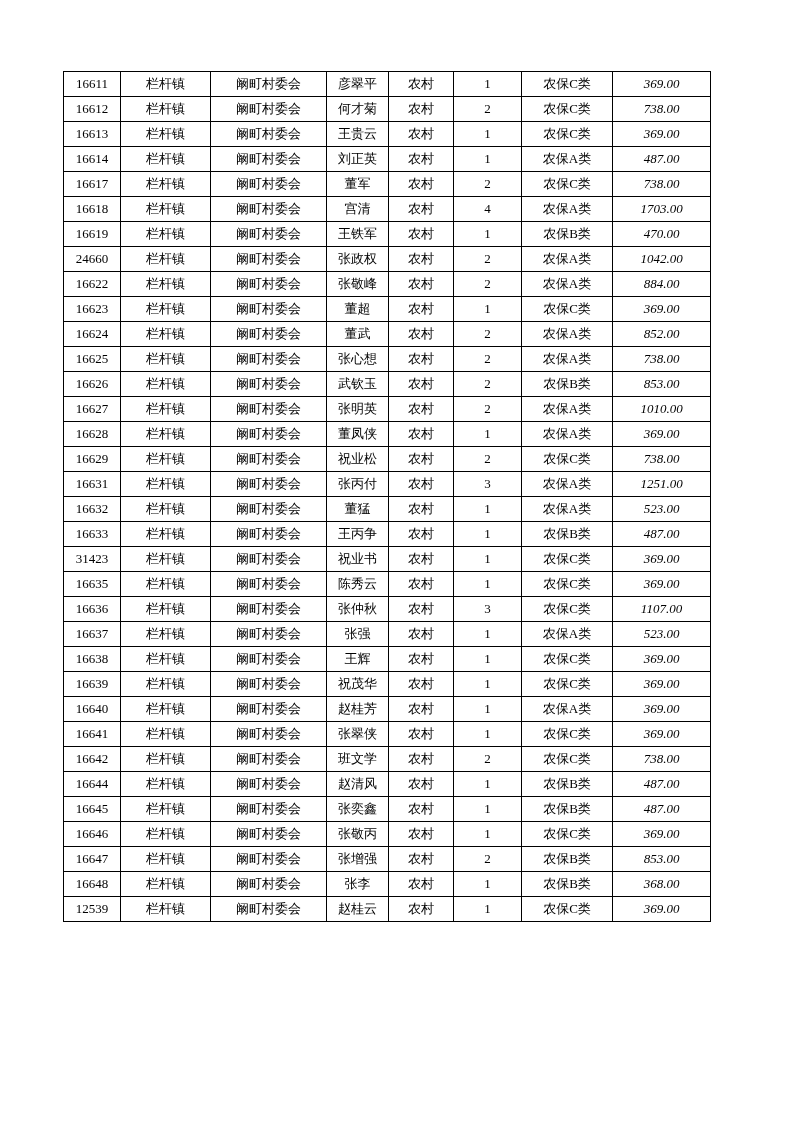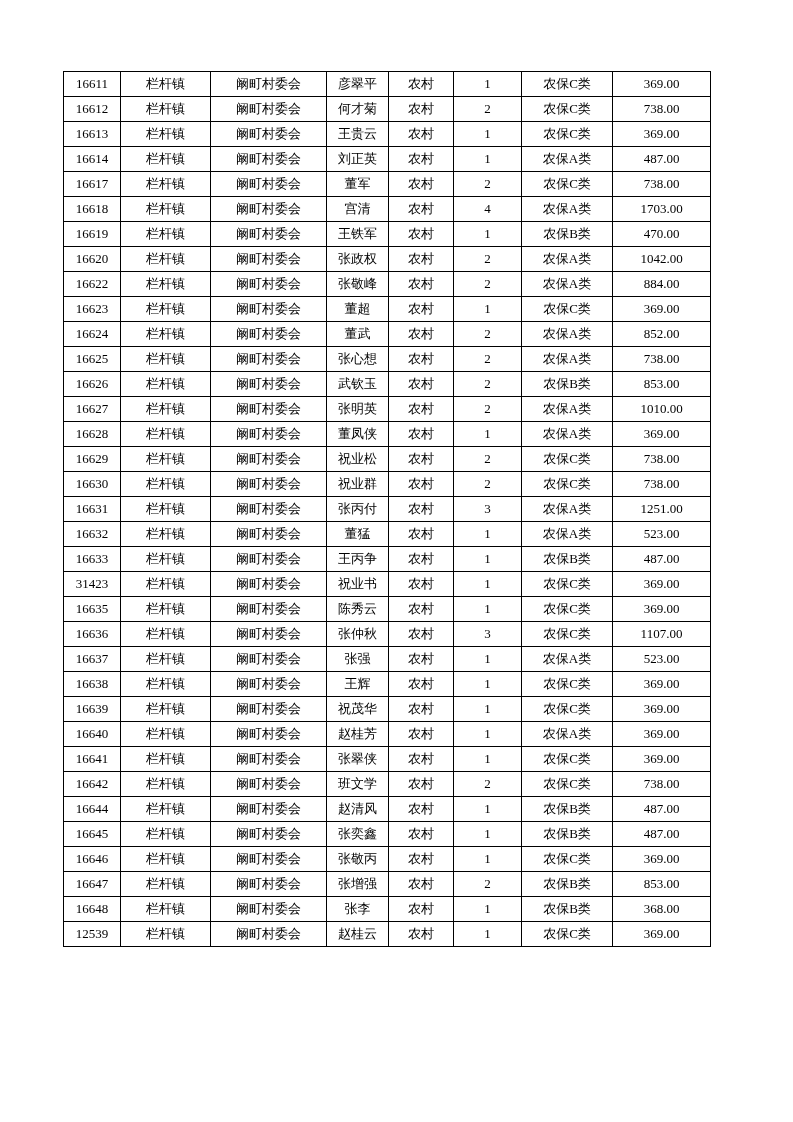--- a/index.html
+++ b/index.html
@@ -30,21 +30,21 @@
     height: 24px;
     text-align: center;
     vertical-align: middle;
     font-size: 13px;
     line-height: 24px;
     padding: 0 2px;
     overflow: hidden;
     white-space: nowrap;
   }
   td.col-id     { font-size: 12.5px; }
-  td.col-amount { font-size: 12.5px; }
+  td.col-amount { font-size: 12.5px; font-style: italic; }
 </style>
 </head>
 <body>
 
 <div class="sheet">
   <table class="roster">
     <colgroup>
       <col style="width:57px">
       <col style="width:90px">
       <col style="width:116px">
@@ -119,21 +119,21 @@
           <td class="col-id">16619</td>
           <td class="col-text">栏杆镇</td>
           <td class="col-text">阚町村委会</td>
           <td class="col-text">王铁军</td>
           <td class="col-text">农村</td>
           <td class="col-text">1</td>
           <td class="col-text">农保B类</td>
           <td class="col-amount">470.00</td>
         </tr>
         <tr>
-          <td class="col-id">16620</td>
+          <td class="col-id">24660</td>
           <td class="col-text">栏杆镇</td>
           <td class="col-text">阚町村委会</td>
           <td class="col-text">张政权</td>
           <td class="col-text">农村</td>
           <td class="col-text">2</td>
           <td class="col-text">农保A类</td>
           <td class="col-amount">1042.00</td>
         </tr>
         <tr>
           <td class="col-id">16622</td>
@@ -203,30 +203,20 @@
           <td class="col-text">农村</td>
           <td class="col-text">1</td>
           <td class="col-text">农保A类</td>
           <td class="col-amount">369.00</td>
         </tr>
         <tr>
           <td class="col-id">16629</td>
           <td class="col-text">栏杆镇</td>
           <td class="col-text">阚町村委会</td>
           <td class="col-text">祝业松</td>
-          <td class="col-text">农村</td>
-          <td class="col-text">2</td>
-          <td class="col-text">农保C类</td>
-          <td class="col-amount">738.00</td>
-        </tr>
-        <tr>
-          <td class="col-id">16630</td>
-          <td class="col-text">栏杆镇</td>
-          <td class="col-text">阚町村委会</td>
-          <td class="col-text">祝业群</td>
           <td class="col-text">农村</td>
           <td class="col-text">2</td>
           <td class="col-text">农保C类</td>
           <td class="col-amount">738.00</td>
         </tr>
         <tr>
           <td class="col-id">16631</td>
           <td class="col-text">栏杆镇</td>
           <td class="col-text">阚町村委会</td>
           <td class="col-text">张丙付</td>

